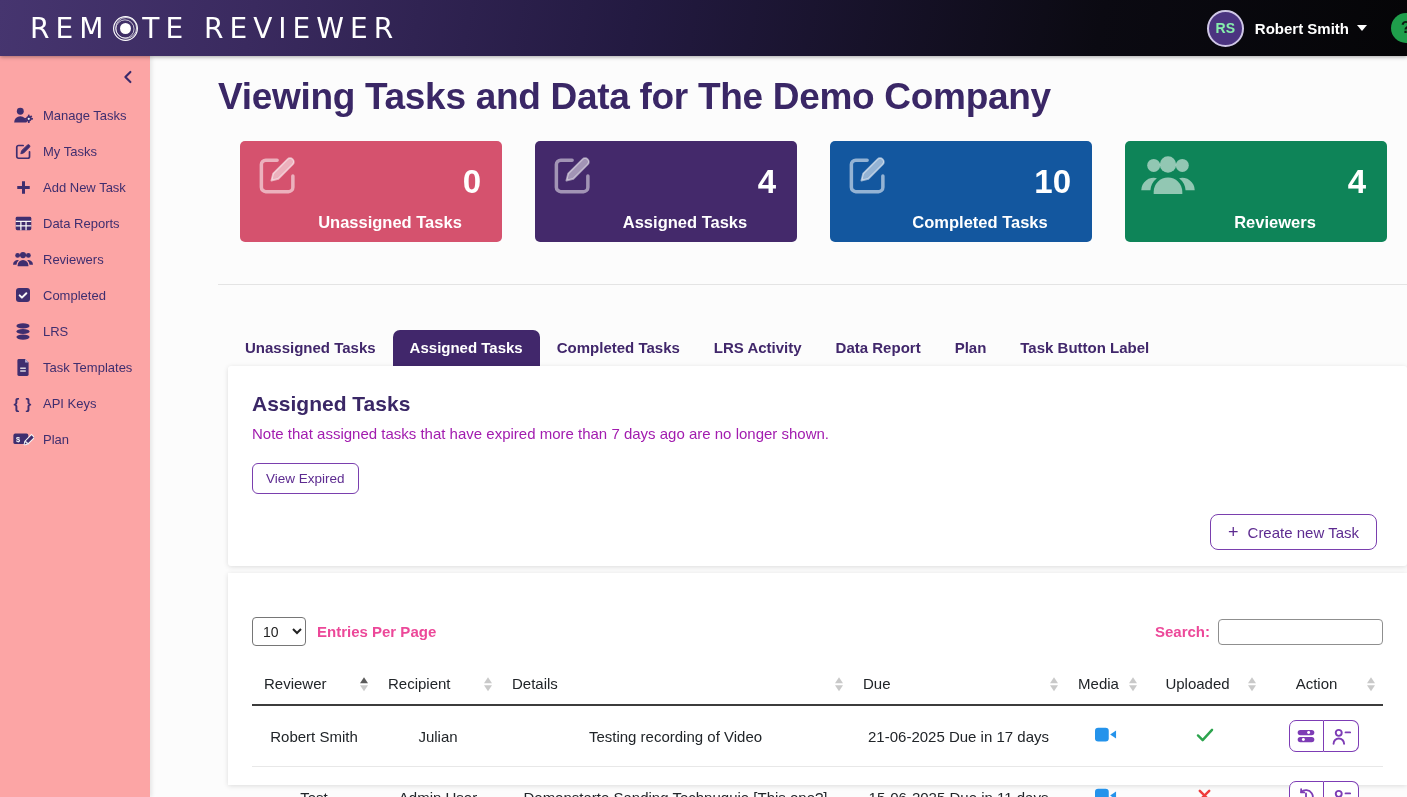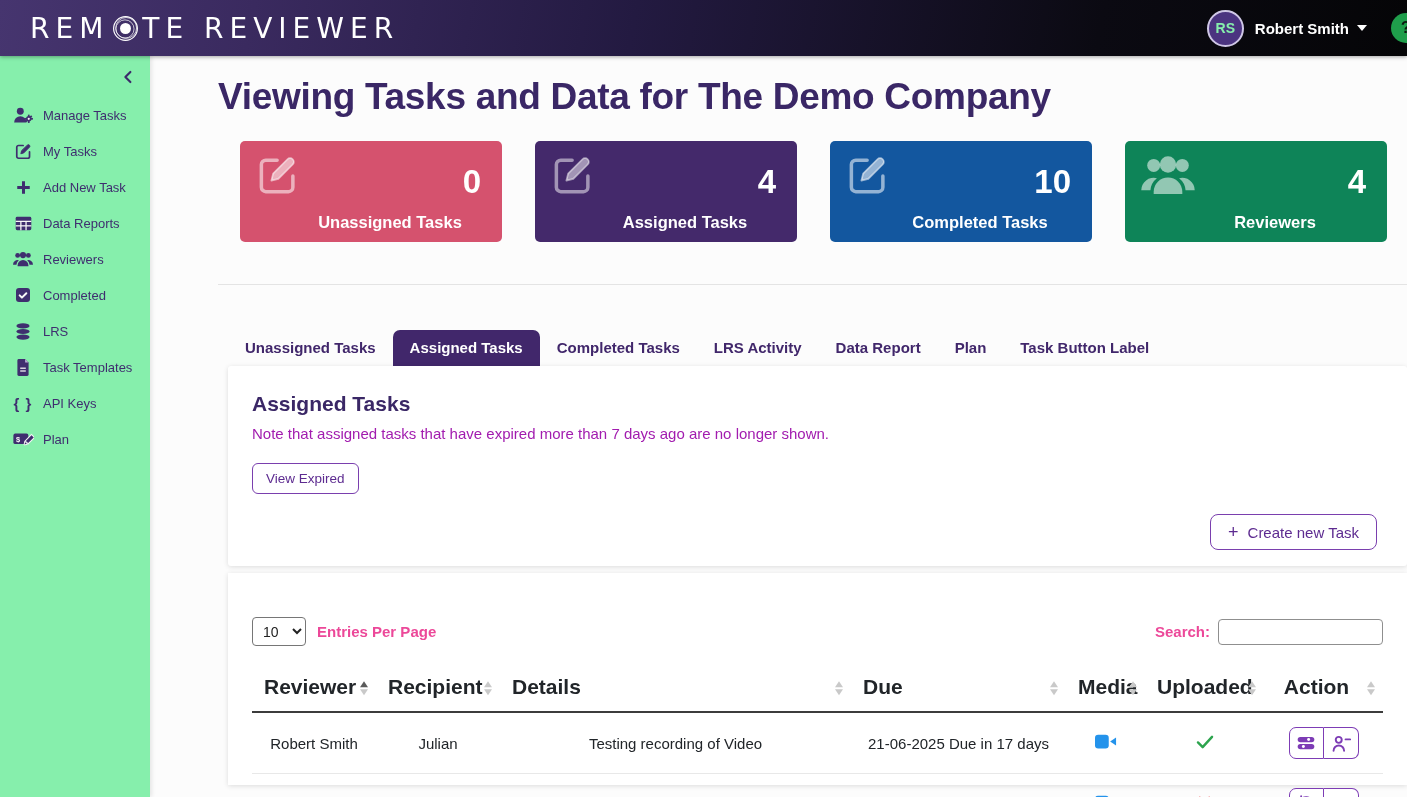--- a/index.html
+++ b/index.html
@@ -18,21 +18,21 @@
   .avatar { width:37px; height:37px; border-radius:50%; background:#4b3480; border:2px solid #cfc7e6;
             color:#86efac; font-size:14px; font-weight:700; display:flex; align-items:center; justify-content:center; }
   .user-name { color:#fff; font-size:15px; font-weight:700; margin-left:11px; }
   .caret { width:0; height:0; border-left:5px solid transparent; border-right:5px solid transparent;
            border-top:6px solid #fff; margin-left:8px; }
   .help { width:30px; height:30px; border-radius:50%; background:#1f9e4b; color:#0c1a10;
           font-size:17px; font-weight:800; display:flex; align-items:center; justify-content:center;
           margin-left:24px; margin-right:-14px; }
 
   
-  aside { position:absolute; top:56px; left:0; width:150px; height:741px; background:#86efac;
+  aside { position:absolute; top:56px; left:0; width:150px; height:741px; background:#fca5a5;
           box-shadow:2px 0 4px rgba(0,0,0,.09); z-index:20; }
   .collapse { position:absolute; top:9px; right:10px; width:24px; height:24px; display:flex;
               align-items:center; justify-content:center; cursor:pointer; }
   nav { margin-top:41px; }
   .nav-item { height:36px; display:flex; align-items:center; padding-left:12px; cursor:pointer; }
   .nav-ic { width:22px; display:flex; justify-content:center; align-items:center; }
   .nav-label { margin-left:9px; font-size:13px; font-weight:500; color:#3f2e6f; white-space:nowrap; }
   .braces { font-size:15px; font-weight:800; color:#3f2e6f; letter-spacing:1px; }
 
   
@@ -73,21 +73,21 @@
   .controls { display:flex; justify-content:space-between; align-items:center; }
   .ctrl-left, .ctrl-right { display:flex; align-items:center; }
   select { width:54px; height:29px; border:1px solid #767676; border-radius:4px; font-size:14px;
            color:#222; background:#fff; padding:0 2px 0 6px; font-family:"Liberation Sans",sans-serif; }
   .bold-label { font-size:15px; font-weight:700; color:#ec4899; }
   .ctrl-left .bold-label { margin-left:11px; }
   .search-input { width:165px; height:26px; border:1px solid #8f8f8f; border-radius:4px; margin-left:8px;
                   font-size:14px; padding:0 6px; }
 
   table { width:100%; border-collapse:collapse; margin-top:20px; table-layout:fixed; }
-  th { position:relative; font-size:21px; font-weight:700; color:#212529; padding:9px 26px 12px 12px;
+  th { position:relative; font-size:15px; font-weight:400; color:#212529; padding:9px 26px 12px 12px;
        border-bottom:2px solid #3c3c3c; text-align:left; cursor:pointer; white-space:nowrap; }
   th.ctr { text-align:center; }
   .sort { position:absolute; right:8px; top:50%; transform:translateY(-55%); display:flex;
           flex-direction:column; gap:2px; }
   .sort i { display:block; width:0; height:0; border-left:4.5px solid transparent; border-right:4.5px solid transparent; }
   .sort .up { border-bottom:6px solid #c9c9c9; }
   .sort .down { border-top:6px solid #c9c9c9; }
   .sort.asc .up { border-bottom-color:#5a5a5a; }
   td { font-size:15px; color:#212529; text-align:center; padding:14px 8px; white-space:nowrap;
        overflow:hidden; }

